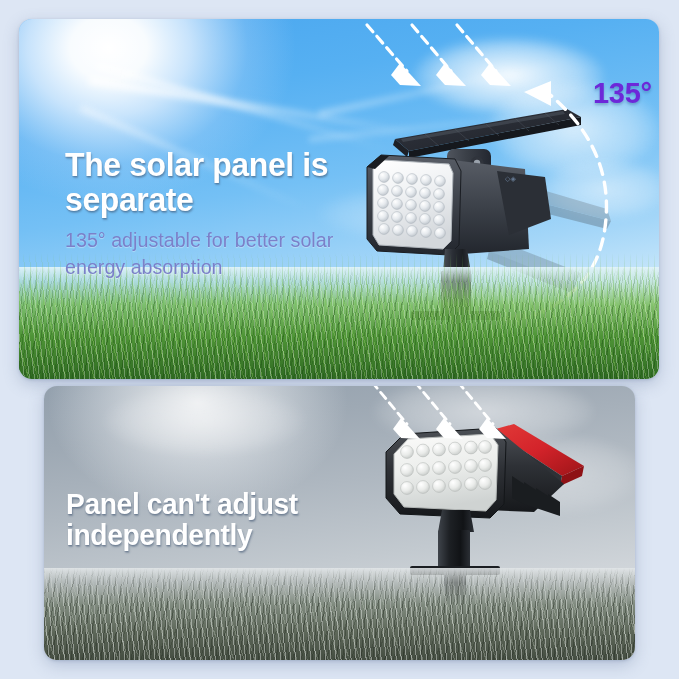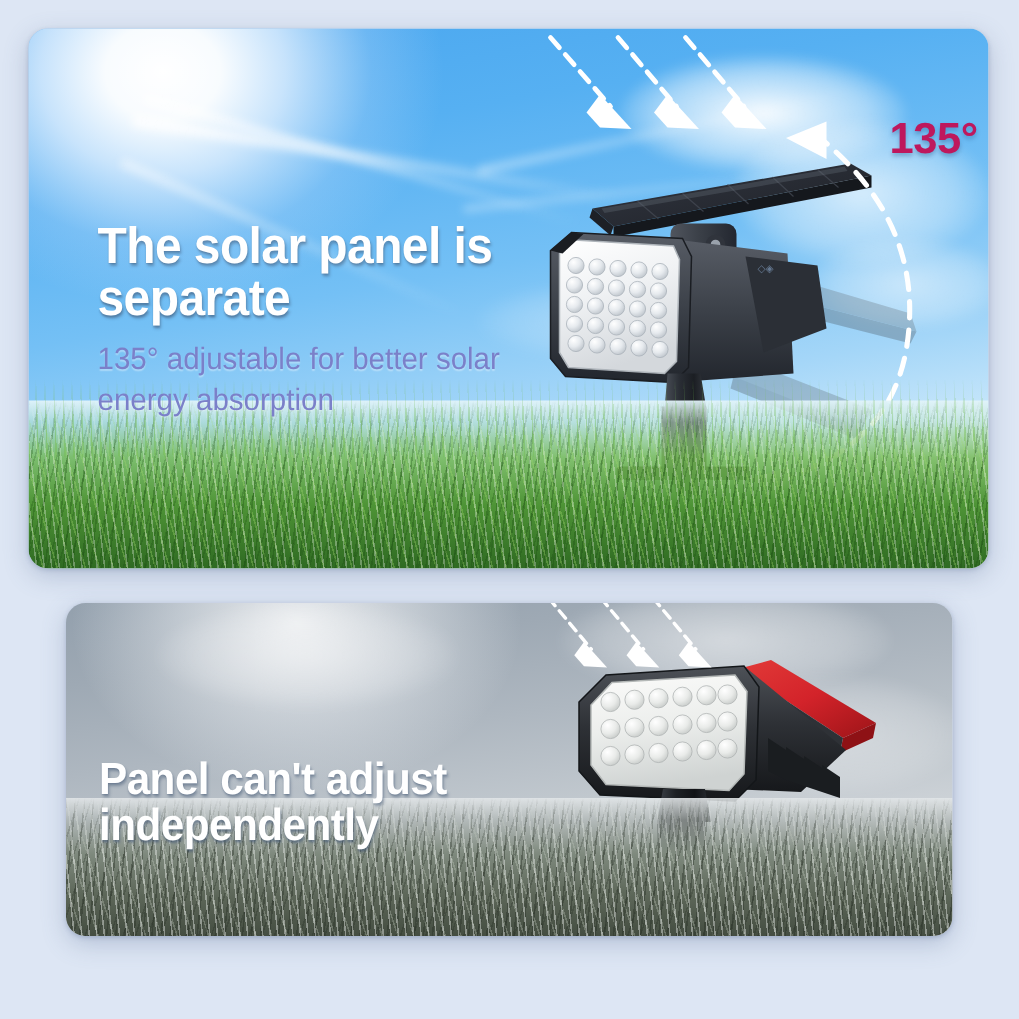--- a/index.html
+++ b/index.html
@@ -53,21 +53,21 @@
     -webkit-mask-image: linear-gradient(to bottom, rgba(0,0,0,0) 0%, rgba(0,0,0,.5) 12%, #000 40%);
   }
   .grass-good::after {
     content: ""; position: absolute; left: 0; right: 0; top: -14px; height: 52px;
     background: repeating-linear-gradient(88deg, rgba(120,190,90,.55) 0 1px, rgba(120,190,90,0) 1px 6px);
     mask-image: linear-gradient(to bottom, rgba(0,0,0,0), #000 70%);
     -webkit-mask-image: linear-gradient(to bottom, rgba(0,0,0,0), #000 70%);
   }
 
   
-  #card-bottom { left: 44px; top: 386px; width: 591px; height: 222px; margin-top: 16px; }
+  #card-bottom { left: 44px; top: 386px; width: 591px; height: 274px; }
   .sky-bad {
     position: absolute; inset: 0;
     background:
       radial-gradient(ellipse 200px 150px at 26% 6%, rgba(255,255,255,.80) 0%, rgba(240,243,246,.45) 40%, rgba(200,210,220,0) 75%),
       linear-gradient(172deg, #93a0ad 0%, #9ea9b4 18%, #aeb7c0 38%, #c2c9cf 60%, #d6dade 80%, #e3e6e8 100%);
   }
   .grass-bad {
     position: absolute; left: 0; right: 0; bottom: 0; height: 92px;
     background: linear-gradient(to bottom, rgba(226,230,232,.9) 0%, rgba(172,179,176,.70) 16%, #7f8a7e 40%, #5d6759 70%, #444d41 100%);
   }
@@ -100,21 +100,21 @@
     font-size: 20.5px; line-height: 1.30; font-weight: 400;
     color: #7b80c9; white-space: pre-line;
     transform: scaleX(.96); transform-origin: left center;
     text-shadow: 0 1px 1px rgba(255,255,255,.35);
   }
   #headline-bottom { left: 22px; top: 103px; font-size: 30px; }
 
   
   #angle-label {
     position: absolute; left: 574px; top: 58px;
-    font-size: 29px; font-weight: 700; color: #be185d;
+    font-size: 29px; font-weight: 700; color: #6d28d9;
     letter-spacing: -.3px;
     text-shadow: 0 2px 3px rgba(45,90,140,.40);
   }
 
   svg.overlay { position: absolute; inset: 0; width: 100%; height: 100%; pointer-events: none; }
 
   
   #lamp-top { position: absolute; left: 330px; top: 40px; width: 290px; height: 290px; }
   #lamp-bottom { position: absolute; left: 330px; top: 20px; width: 250px; height: 240px; }
 </style>

